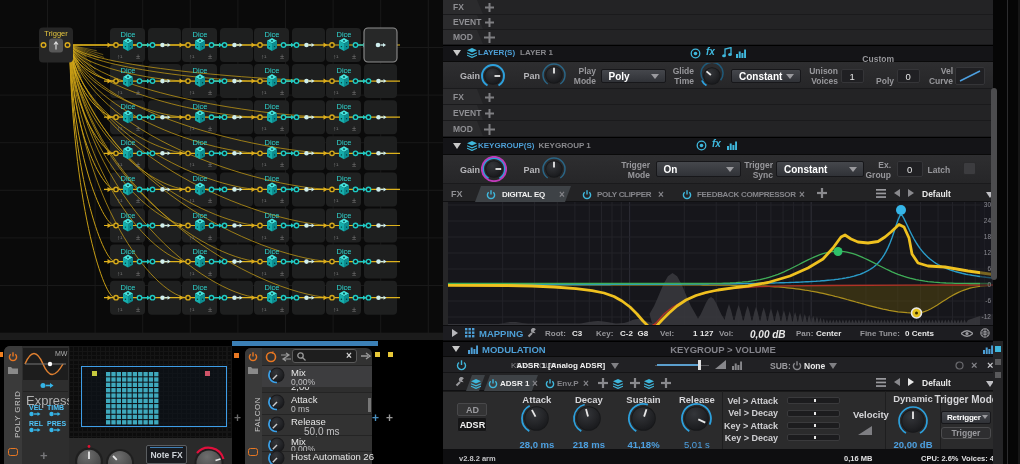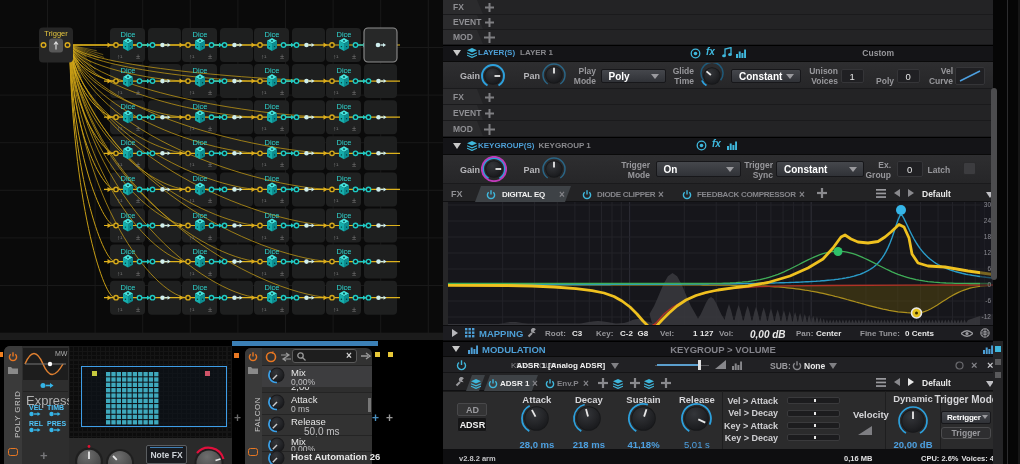--- a/index.html
+++ b/index.html
@@ -491,21 +491,21 @@
         <stop offset="0" stop-color="#34363a"></stop>
         <stop offset="0.55" stop-color="#222326"></stop>
         <stop offset="1" stop-color="#121316"></stop>
       </radialGradient>
     </defs>
     <circle cx="9" cy="9" r="7.5" fill="#19191b"></circle>
     <circle cx="9" cy="9" r="6.5" fill="url(#kg)"></circle>
     <path d="M9 16.5A7.5 7.5 0 0 1 2.5 4.5" fill="none" stroke="#3aa0e8" stroke-width="1.7"></path>
     <line x1="9" y1="9" x2="4.8" y2="13.2" stroke="#ccc" stroke-width="1.4"></line>
   </svg>
-<div class="t" style="left:291px;top:451.0px;color:#e8e8e8;font-size:9.5px;font-weight:bold;">Host Automation 26</div>
+<div class="t" style="left:291px;top:451.0px;color:#e8e8e8;font-size:9.5px;font-weight:normal;">Host Automation 26</div>
 <div class="abs" style="left:368px;top:398px;width:3px;height:14px;background:#777"></div>
 <div class="abs" style="left:375px;top:352px;width:5px;height:5px;background:#e8c838"></div>
 <div class="abs" style="left:388px;top:352px;width:5px;height:5px;background:#e8c838"></div>
 <div class="t" style="left:234px;top:411px;color:#6a6a6a;font-size:12px;font-weight:bold;">+</div>
 <div class="t" style="left:372px;top:411px;color:#4a90c0;font-size:12px;font-weight:bold;">+</div>
 <div class="t" style="left:386px;top:411px;color:#9a9a9a;font-size:12px;font-weight:bold;">+</div>
 <div id="rp">
 <div class="row addrow" style="top:0px;height:15px">
       <div class="tabl"></div>
     </div>
@@ -606,21 +606,21 @@
       <line x1="11.9" y1="12.0" x2="7.5" y2="8.4" stroke="#e8e8e8" stroke-width="1.8"></line>
       <path d="M4.4 17.2A11 11 0 1 1 21.6 17.2" fill="none" stroke="#1f5a7a" stroke-width="1.5"></path>
     </svg>
 <div class="dd" style="left:288px;top:69px;width:70px;height:14px">
       <span style="position:absolute;left:7px;top:1px">Constant</span>
       <span class="ar"></span>
     </div>
 <div class="t" style="right:155px;left:auto;top:66px;color:#97979b;font-size:8.5px;font-weight:bold;text-align:right">Unison</div>
 <div class="t" style="right:155px;left:auto;top:76px;color:#97979b;font-size:8.5px;font-weight:bold;text-align:right">Voices</div>
 <div class="vbox" style="left:397.7px;top:69px;width:23px;height:14px;line-height:13px">1</div>
-<div class="t" style="right:99px;left:auto;top:48px;color:#97979b;font-size:8.5px;font-weight:bold;text-align:right">Custom</div>
+<div class="t" style="right:99px;left:auto;top:54px;color:#97979b;font-size:8.5px;font-weight:bold;text-align:right">Custom</div>
 <div class="t" style="right:99px;left:auto;top:76px;color:#97979b;font-size:8.5px;font-weight:bold;text-align:right">Poly</div>
 <div class="vbox" style="left:453.7px;top:69px;width:23px;height:14px;line-height:13px">0</div>
 <div class="t" style="right:40px;left:auto;top:66px;color:#97979b;font-size:8.5px;font-weight:bold;text-align:right">Vel</div>
 <div class="t" style="right:40px;left:auto;top:76px;color:#97979b;font-size:8.5px;font-weight:bold;text-align:right">Curve</div>
 <div class="vbox" style="left:512px;top:67px;width:30px;height:18px"></div>
 <svg class="abs" style="left:512px;top:67px" width="30" height="18" viewBox="0 0 30 18">
       <line x1="5" y1="14" x2="25" y2="4" stroke="#4da0e0" stroke-width="1.5"></line>
     </svg>
 <div class="row addrow" style="top:89px;height:16px">
       <div class="tabl"></div>
@@ -719,21 +719,21 @@
 <svg class="abs" style="left:43px;top:189.5px" width="10" height="10" viewBox="0 0 10 10">
       <path d="M2.7 2.2 A3.6 3.6 0 1 0 7.3 2.2" fill="none" stroke="#3fb7dc" stroke-width="1.4"></path>
       <line x1="5.0" y1="0.2" x2="5.0" y2="4.5" stroke="#3fb7dc" stroke-width="1.4"></line>
     </svg>
 <div class="t" style="left:59px;top:189.5px;color:#f0f0f0;font-size:8px;font-weight:bold;letter-spacing:-0.2px">DIGITAL EQ</div>
 <div class="t" style="left:116px;top:188.5px;color:#85858a;font-size:10px;font-weight:bold;">×</div>
 <svg class="abs" style="left:139px;top:189.5px" width="10" height="10" viewBox="0 0 10 10">
       <path d="M2.7 2.2 A3.6 3.6 0 1 0 7.3 2.2" fill="none" stroke="#3fb7dc" stroke-width="1.4"></path>
       <line x1="5.0" y1="0.2" x2="5.0" y2="4.5" stroke="#3fb7dc" stroke-width="1.4"></line>
     </svg>
-<div class="t" style="left:154px;top:189.5px;color:#85858a;font-size:8px;font-weight:bold;letter-spacing:-0.3px">DIODE CLIPPER</div>
+<div class="t" style="left:154px;top:189.5px;color:#85858a;font-size:8px;font-weight:bold;letter-spacing:-0.3px">POLY CLIPPER</div>
 <div class="t" style="left:215px;top:188.5px;color:#85858a;font-size:10px;font-weight:bold;">×</div>
 <svg class="abs" style="left:239px;top:189.5px" width="10" height="10" viewBox="0 0 10 10">
       <path d="M2.7 2.2 A3.6 3.6 0 1 0 7.3 2.2" fill="none" stroke="#3fb7dc" stroke-width="1.4"></path>
       <line x1="5.0" y1="0.2" x2="5.0" y2="4.5" stroke="#3fb7dc" stroke-width="1.4"></line>
     </svg>
 <div class="t" style="left:254px;top:189.5px;color:#85858a;font-size:8px;font-weight:bold;letter-spacing:-0.3px">FEEDBACK COMPRESSOR</div>
 <div class="t" style="left:356px;top:188.5px;color:#85858a;font-size:10px;font-weight:bold;">×</div>
 <svg class="abs" style="left:374px;top:188px" width="10" height="10" viewBox="0 0 10 10">
       <rect x="3.9" y="0" width="2.2" height="10" fill="#8a8a8e"></rect>
       <rect x="0" y="3.9" width="10" height="2.2" fill="#8a8a8e"></rect>

